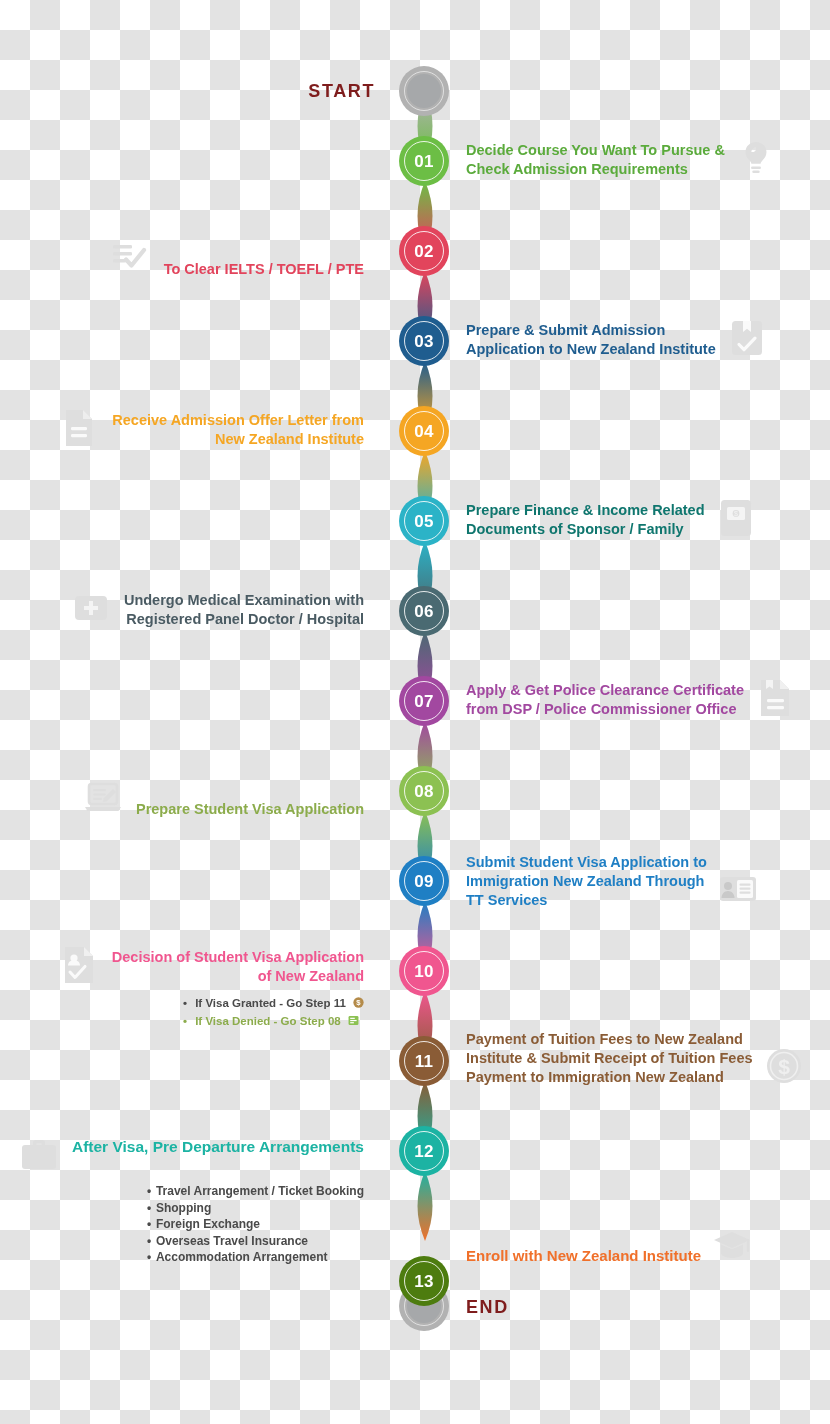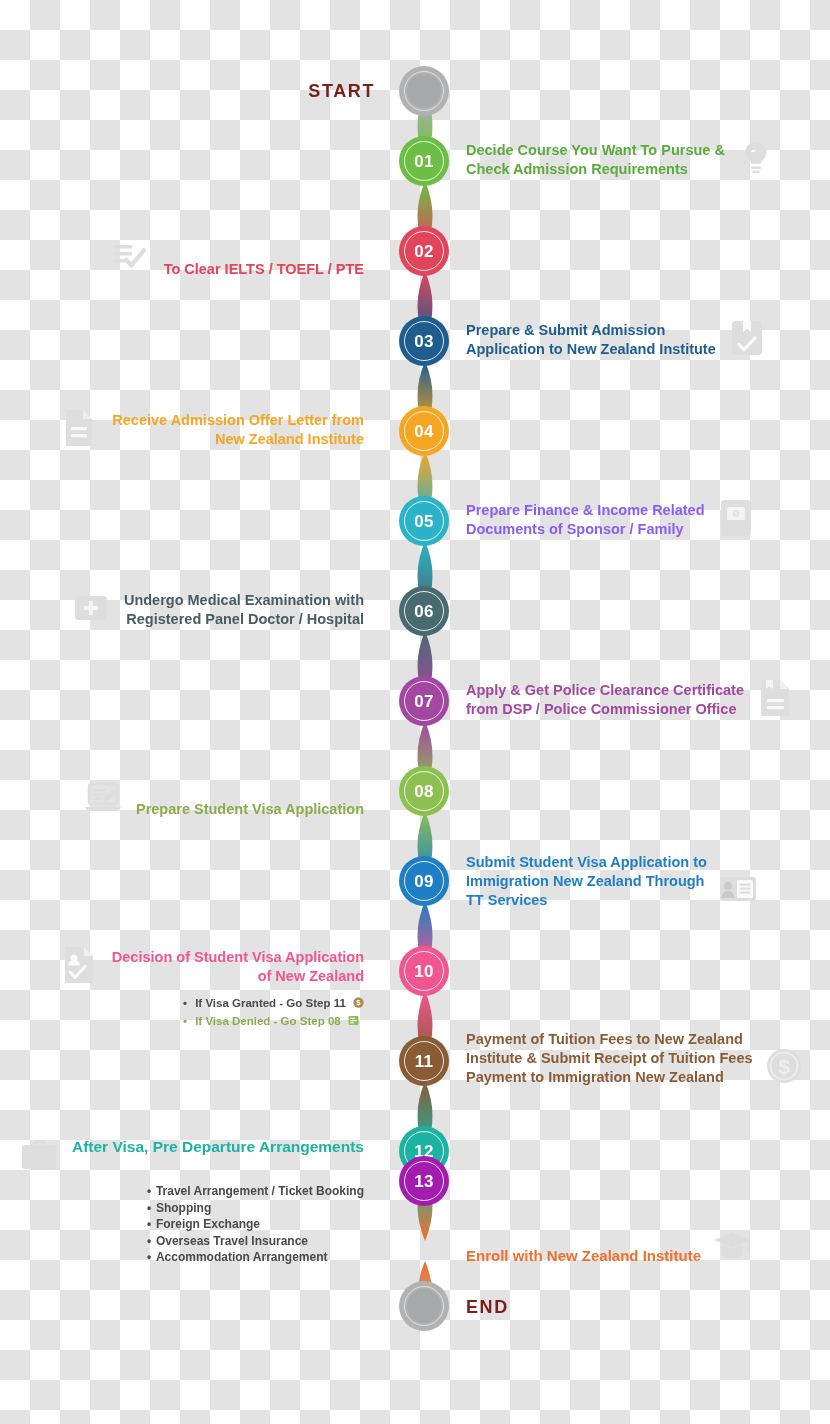--- a/index.html
+++ b/index.html
@@ -254,21 +254,21 @@
     </div>
   <div class="node" style="top:946px;background:#f0568f">
       <span class="num">10</span>
     </div>
   <div class="node" style="top:1036px;background:#8a5c36">
       <span class="num">11</span>
     </div>
   <div class="node" style="top:1126px;background:#1cb3a3">
       <span class="num">12</span>
     </div>
-  <div class="node" style="top:1156px;background:#a21caf">
+  <div class="node" style="top:1256px;background:#4d7c0f">
       <span class="num">13</span>
     </div>
 
   <div class="step right" style="top:141px">
     <div class="step-title" style="color:#5bab3c">Decide Course You Want To Pursue &amp;
 Check Admission Requirements</div>
     <div class="step-icon">
       <svg viewBox="0 0 42 42">
           <path fill="#dedede" d="M21 5c-6 0-10.5 4.4-10.5 10 0 4 2.2 6.3 3.9 8.3 1.1 1.3 1.8 2.3 2 3.4h9.2c.2-1.1.9-2.1 2-3.4 1.7-2 3.9-4.3 3.9-8.3C31.5 9.4 27 5 21 5zm-4.6 10c0-2.7 2.1-4.8 4.6-4.8v3c-.9 0-1.6.8-1.6 1.8h-3z"></path>
           <rect x="16" y="29.5" width="10" height="2.6" rx="1.3" fill="#dedede"></rect>
@@ -308,21 +308,21 @@
           <path d="M25 3l9 9h-9z" fill="#eeeeee"></path>
           <rect x="13" y="20" width="16" height="3.2" rx="1.2" fill="#fafafa"></rect>
           <rect x="13" y="27" width="16" height="3.2" rx="1.2" fill="#fafafa"></rect>
         </svg>
     </div>
     <div class="step-title" style="color:#f5a623">Receive Admission Offer Letter from
 New Zealand Institute</div>
   </div>
 
   <div class="step right" style="top:501px">
-    <div class="step-title" style="color:#8b5cf6">Prepare Finance &amp; Income Related
+    <div class="step-title" style="color:#0f766e">Prepare Finance &amp; Income Related
 Documents of Sponsor / Family</div>
     <div class="step-icon">
       <svg viewBox="0 0 42 42">
           <rect x="6" y="3" width="30" height="36" rx="3.5" fill="#dedede"></rect>
           <rect x="12" y="10" width="18" height="13" rx="1.6" fill="#f4f4f4"></rect>
           <circle cx="21" cy="16.5" r="3.4" fill="#dedede"></circle>
           <text x="21" y="19.3" text-anchor="middle" font-size="7" font-family="Liberation Sans, sans-serif" fill="#f4f4f4">$</text>
         </svg>
     </div>
   </div>

